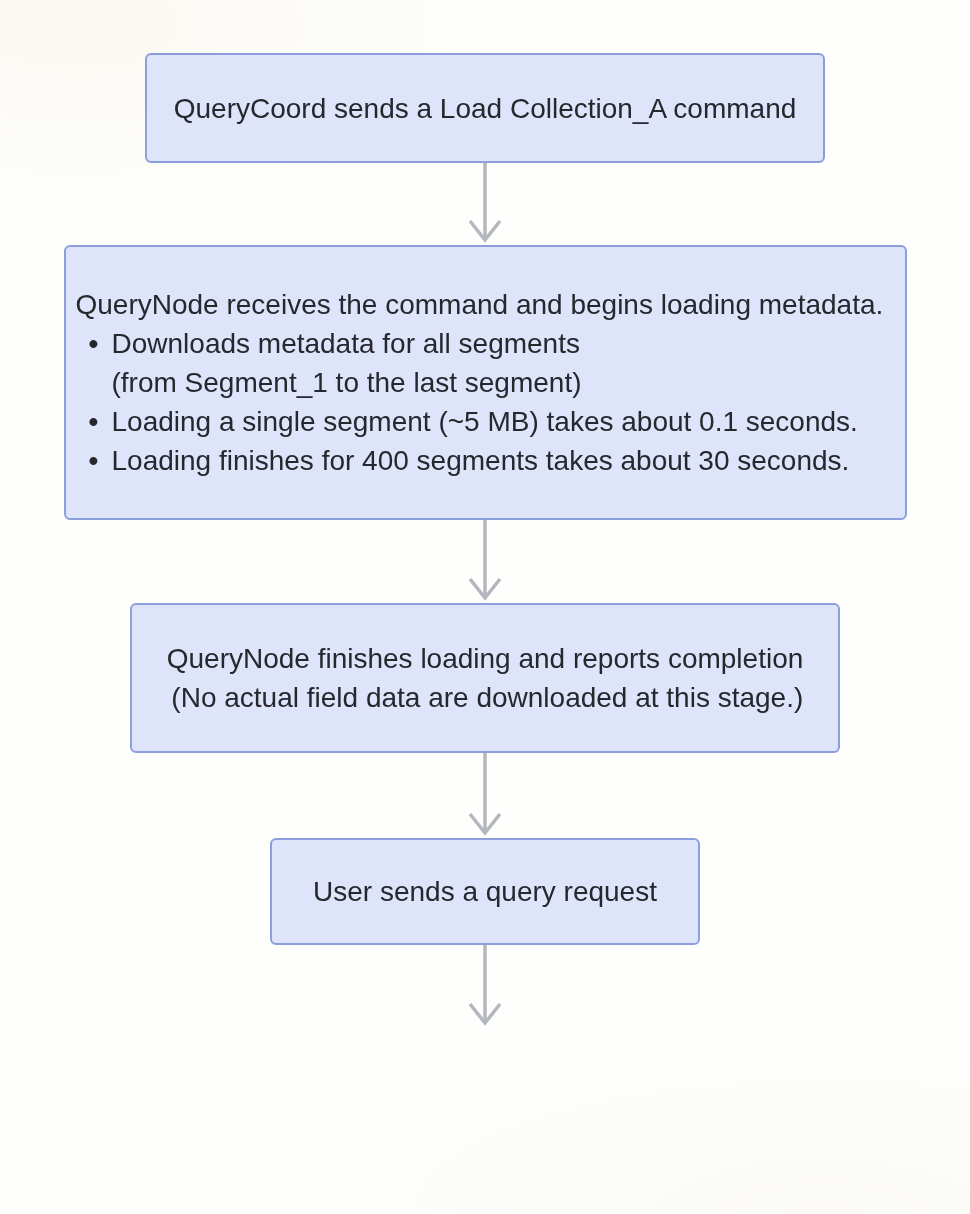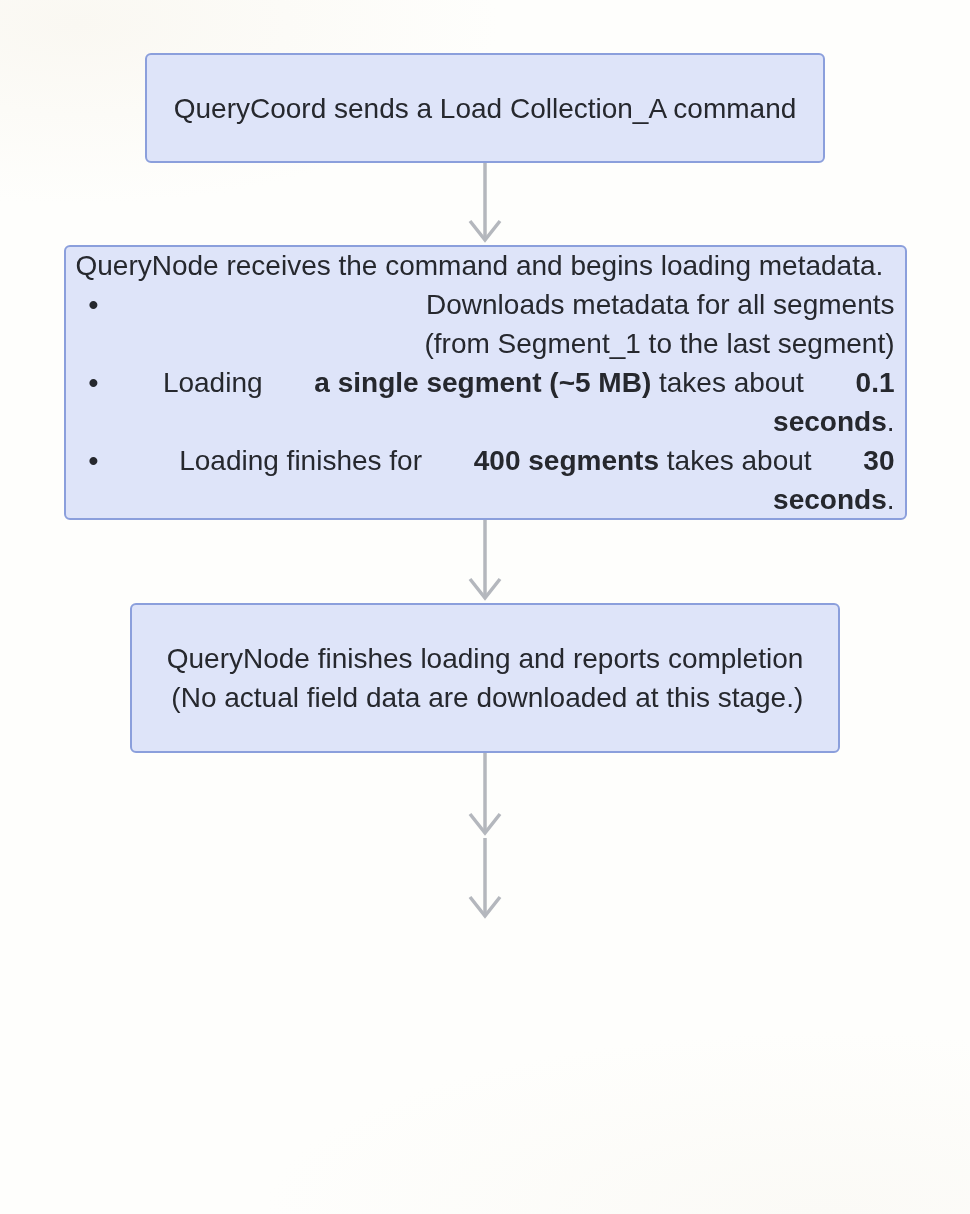--- a/index.html
+++ b/index.html
@@ -42,22 +42,22 @@
   .box--step3 { width: 710px; height: 150px; text-align: right; }
   .box--step4 { width: 430px; height: 107px; }
   .box--step5 { width: 710px; height: 150px; }
   .bullet-row { display: flex; align-items: flex-start; }
   .bullet-marker {
     width: 36px;
     flex-shrink: 0;
     text-align: center;
     font-weight: bold;
   }
-  .bullet-text { flex: 1; text-align: right; }
-  .bullet-text b, .box b { font-weight: bold; margin-left: 44px; }
+  .bullet-text { flex: 1; }
+  .bullet-text b, .box b { font-weight: normal; }
   .arrow {
     flex-shrink: 0;
     display: flex;
     justify-content: center;
   }
   .arrow svg { display: block; }
 </style>
 </head>
 <body>
 
@@ -103,20 +103,23 @@
 (No actual field data are downloaded at this stage.)</div>
   </div>
 
   <div class="arrow" style="height:85px">
     <svg width="44" height="85" viewBox="0 0 44 85">
       <line x1="22" y1="0" x2="22" y2="79" stroke="#b4b7bd" stroke-width="3.5" fill="none"></line>
       <polyline points="7,61 22,80 37,61" stroke="#b4b7bd" stroke-width="3.5" fill="none"></polyline>
     </svg>
   </div>
 
+  <div class="box box--center box--step4">
+    <div class="pre">User sends a query request</div>
+  </div>
 
   <div class="arrow" style="height:83px">
     <svg width="44" height="83" viewBox="0 0 44 83">
       <line x1="22" y1="0" x2="22" y2="77" stroke="#b4b7bd" stroke-width="3.5" fill="none"></line>
       <polyline points="7,59 22,78 37,59" stroke="#b4b7bd" stroke-width="3.5" fill="none"></polyline>
     </svg>
   </div>
 
 
 </div>

